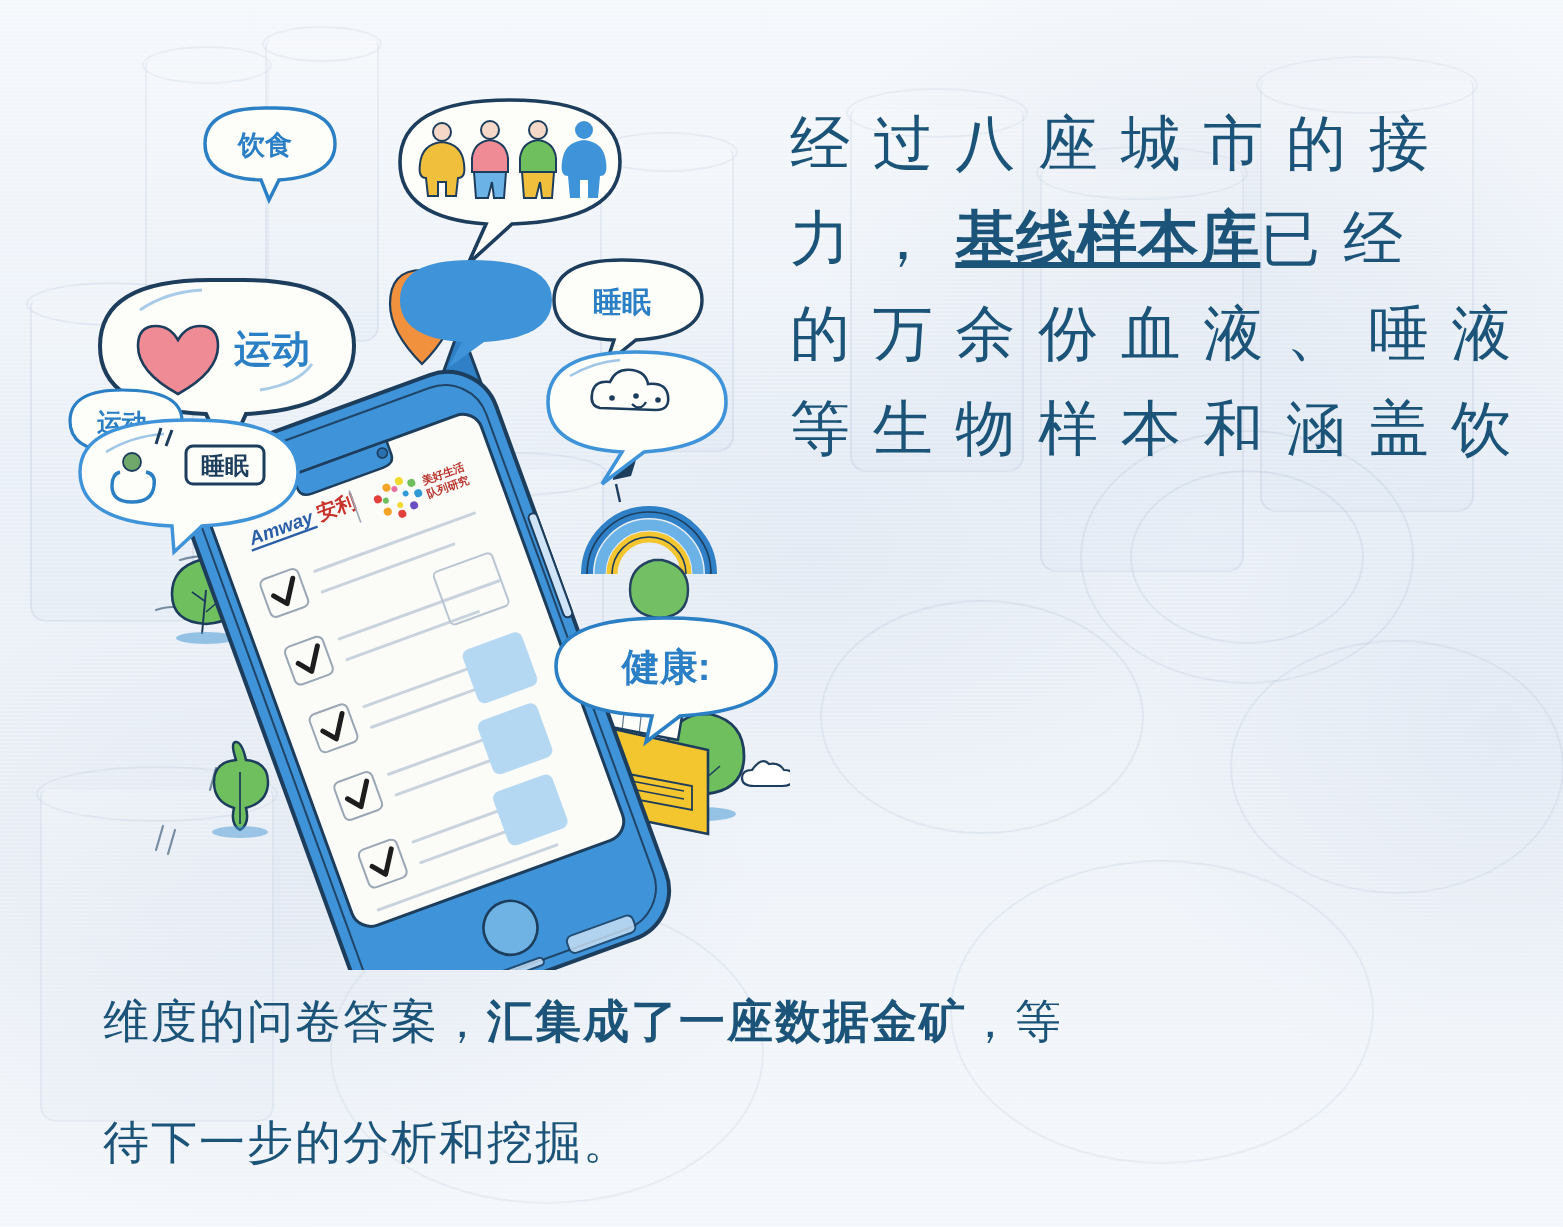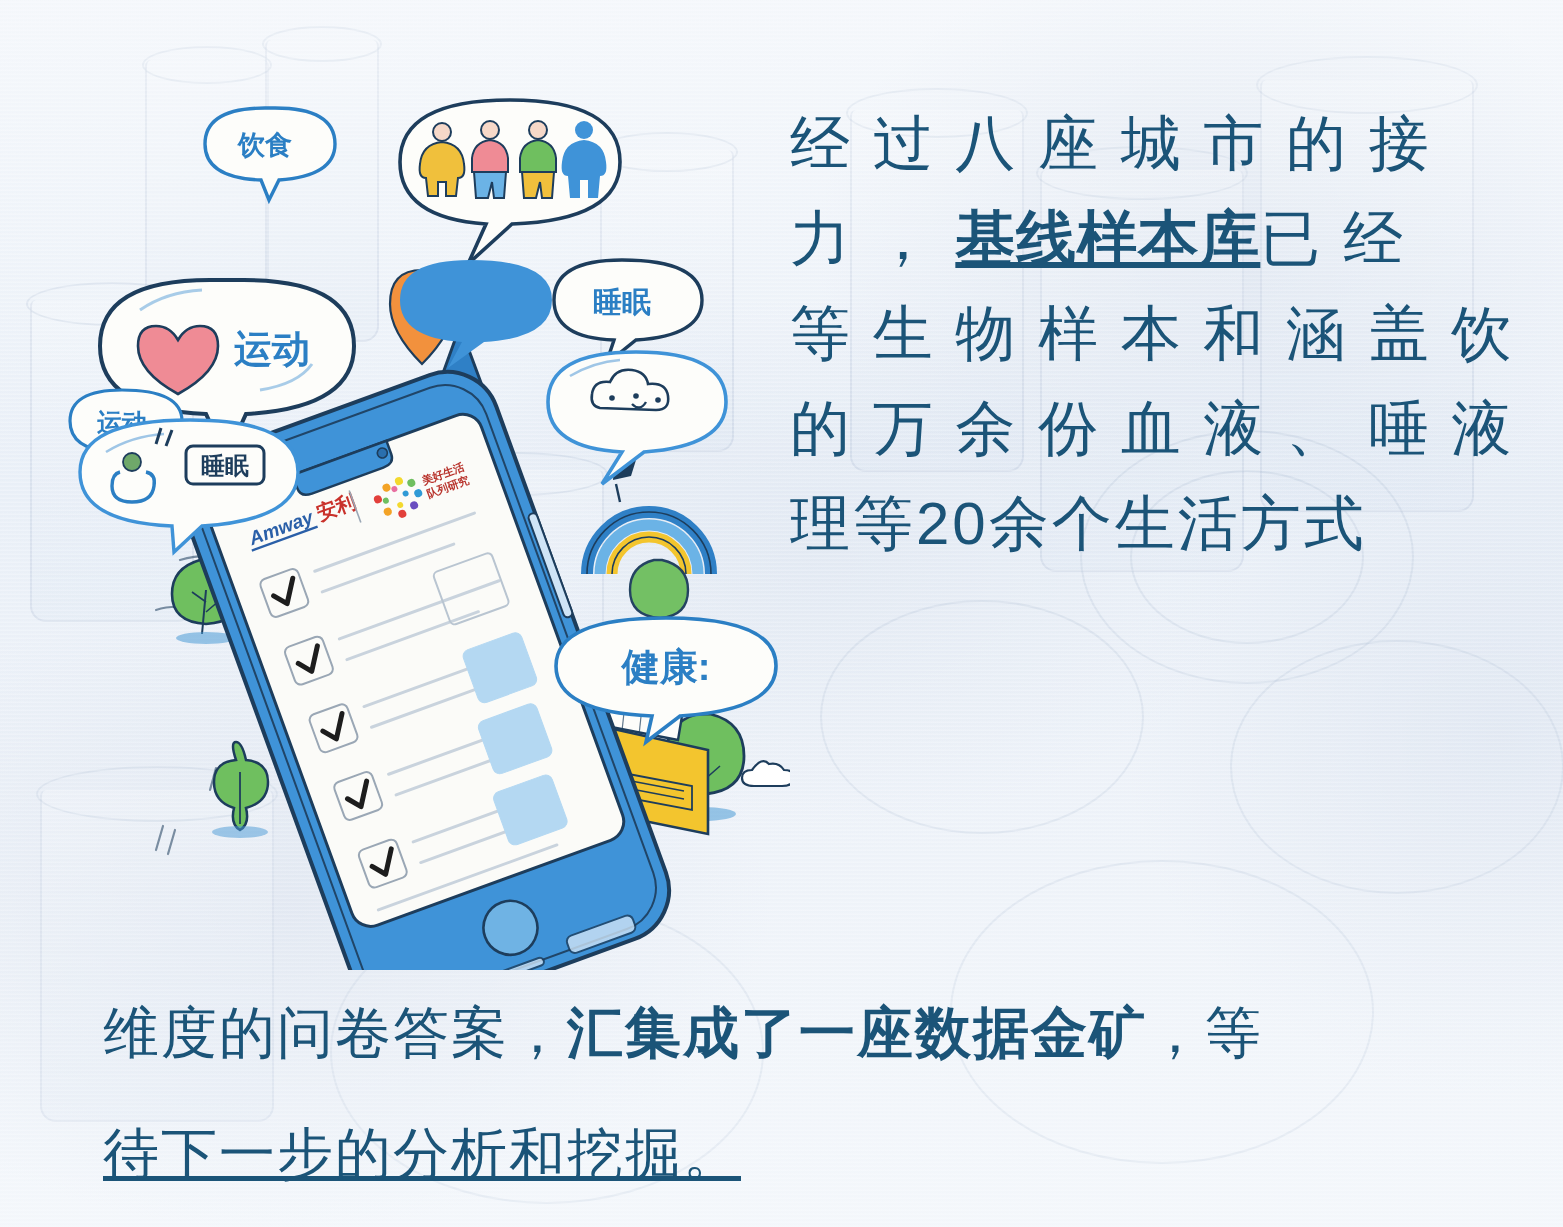--- a/index.html
+++ b/index.html
@@ -26,24 +26,24 @@
   .beaker{position:absolute;border:2px solid rgba(148,166,195,.30);border-top:none;
     border-radius:6px 6px 16px 16px;background:linear-gradient(180deg,rgba(255,255,255,.30),rgba(206,219,236,.26));}
   .ellipse{position:absolute;border:2px solid rgba(150,168,196,.30);border-radius:50%;}
   .bg-fog{background:linear-gradient(180deg,rgba(246,249,252,.58),rgba(240,245,251,.30) 35%,rgba(243,247,252,.55) 100%);}
 
   
   .text-col{position:absolute;left:790px;top:96px;width:700px;}
   .tline{color:#1b5478;font-size:60px;line-height:95px;letter-spacing:3px;white-space:nowrap;font-weight:400;}
   .tline b{font-weight:bold;letter-spacing:1px;text-decoration:underline;}
   
-  .bline{position:absolute;color:#1b5478;font-size:56px;line-height:72px;letter-spacing:2px;white-space:nowrap;font-weight:400;margin-top:12px;}
+  .bline{position:absolute;color:#1b5478;font-size:46px;line-height:72px;letter-spacing:2px;white-space:nowrap;font-weight:400;}
   .bline b{font-weight:bold;}
   #bot1{left:103px;top:985px;}
-  #bot2{left:103px;top:1106px;text-decoration:underline;}
+  #bot2{left:103px;top:1106px;}
 
   
   #illu{position:absolute;left:60px;top:90px;width:730px;height:880px;}
   .ink{stroke:#1d3d5c;fill:none;stroke-linecap:round;stroke-linejoin:round;}
   .bubtxt{font-family:"Liberation Sans","DejaVu Sans",sans-serif;fill:#2b7fc4;font-weight:bold;}
   .bubtxt-d{fill:#1d3d5c;}
 </style>
 </head>
 <body>
 
@@ -361,21 +361,20 @@
 
     <g>
       <path d="M606 528 q-110 0 -110 48 q0 46 96 50 l-6 26 l34 -26 q96 -6 96 -50 q0 -48 -110 -48 Z" fill="#fdfdfa" stroke="#2b7fc4" stroke-width="3.6"></path>
       <text class="bubtxt" x="606" y="590" text-anchor="middle" font-size="38">健康:</text>
     </g>
   </svg>
 
   <div class="text-col">
     <div class="tline">经 过 八 座 城 市 的 接</div>
     <div class="tline"><span>力 ，</span> <b>基线样本库</b><span>已 经</span></div>
+    <div class="tline">的 万 余 份 血 液 、 唾 液</div>
     <div class="tline">等 生 物 样 本 和 涵 盖 饮</div>
-    <div class="tline">的 万 余 份 血 液 、 唾 液</div>
-    <div class="tline">理等20余个生活方式</div>
   </div>
 
   <div class="bline" id="bot1"><span>维度的问卷答案，</span><b>汇集成了一座数据金矿</b><span>，等</span></div>
   <div class="bline" id="bot2">待下一步的分析和挖掘。</div>
 
 </div>
 
 </body></html>

